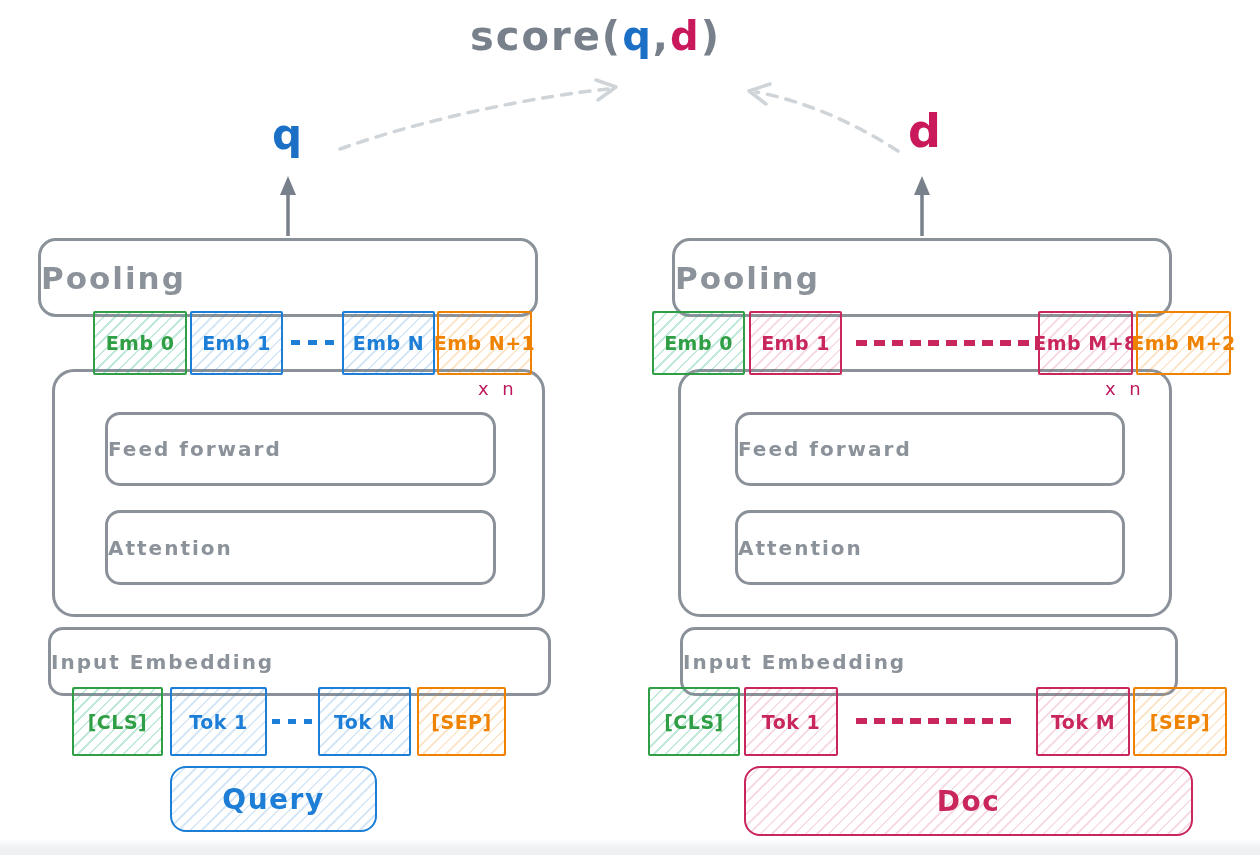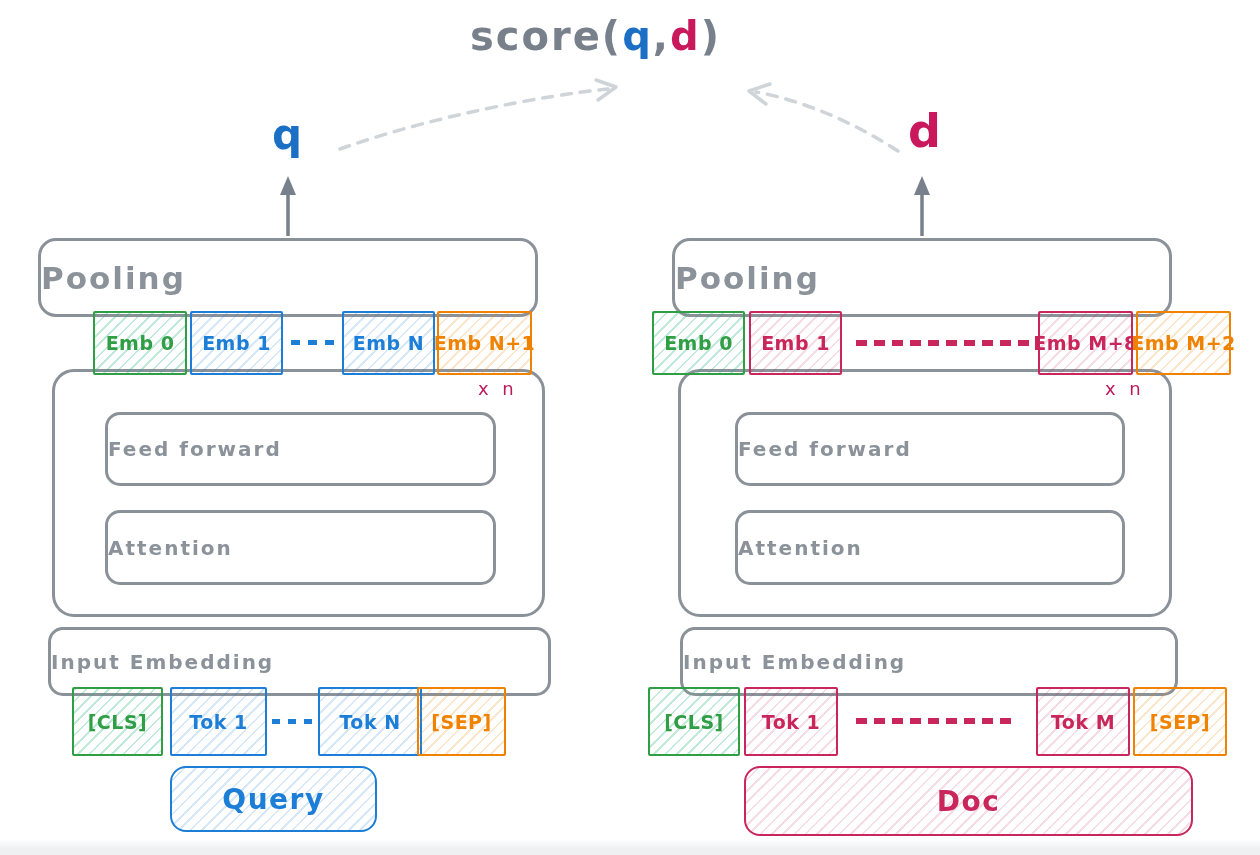--- a/index.html
+++ b/index.html
@@ -132,21 +132,21 @@
     <span class="biglabel">Input Embedding</span>
   </div>
 
   <div class="chip green" style="left:72px;top:687px;width:91px;height:69px">
     <span>[CLS]</span>
   </div>
   <div class="chip blue" style="left:170px;top:687px;width:97px;height:69px">
     <span>Tok 1</span>
   </div>
   <div class="dashes d-blue-b" style="left:272px;top:719px;"></div>
-  <div class="chip blue" style="left:318px;top:687px;width:104px;height:69px">
+  <div class="chip blue" style="left:318px;top:687px;width:93px;height:69px">
     <span>Tok N</span>
   </div>
   <div class="chip orange" style="left:417px;top:687px;width:89px;height:69px">
     <span>[SEP]</span>
   </div>
 
   <div class="chip blue inputbox" style="left:170px;top:766px;width:207px;height:66px">
     <span>Query</span>
   </div>
 

